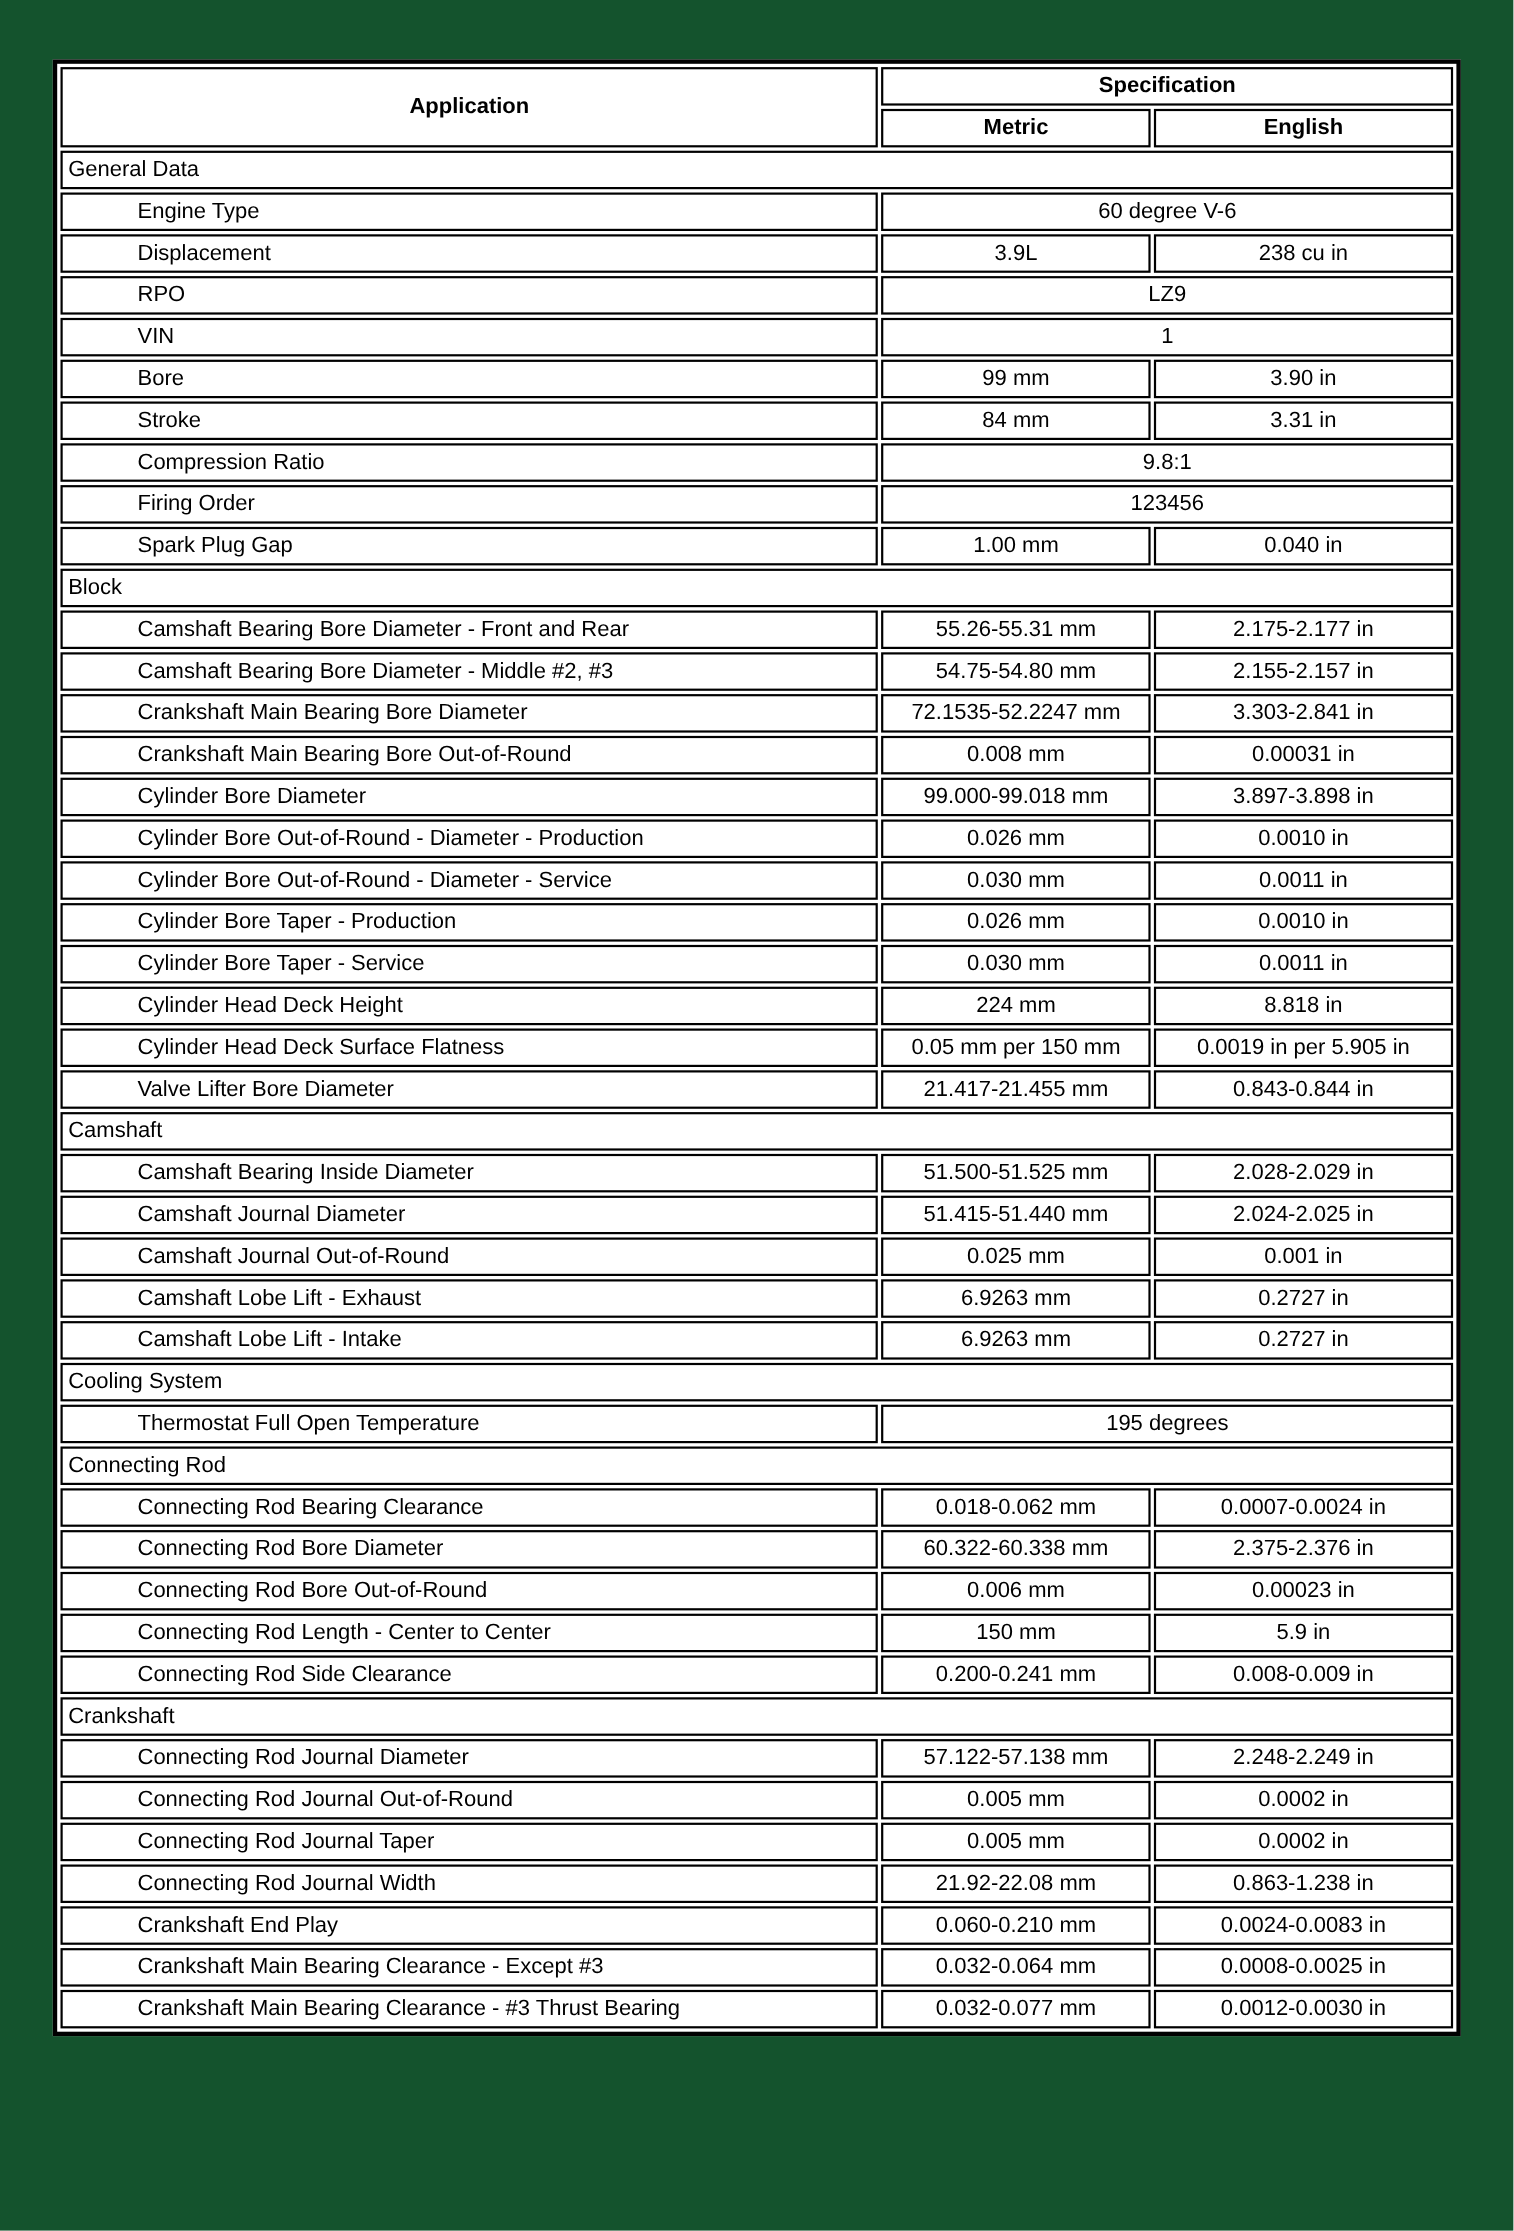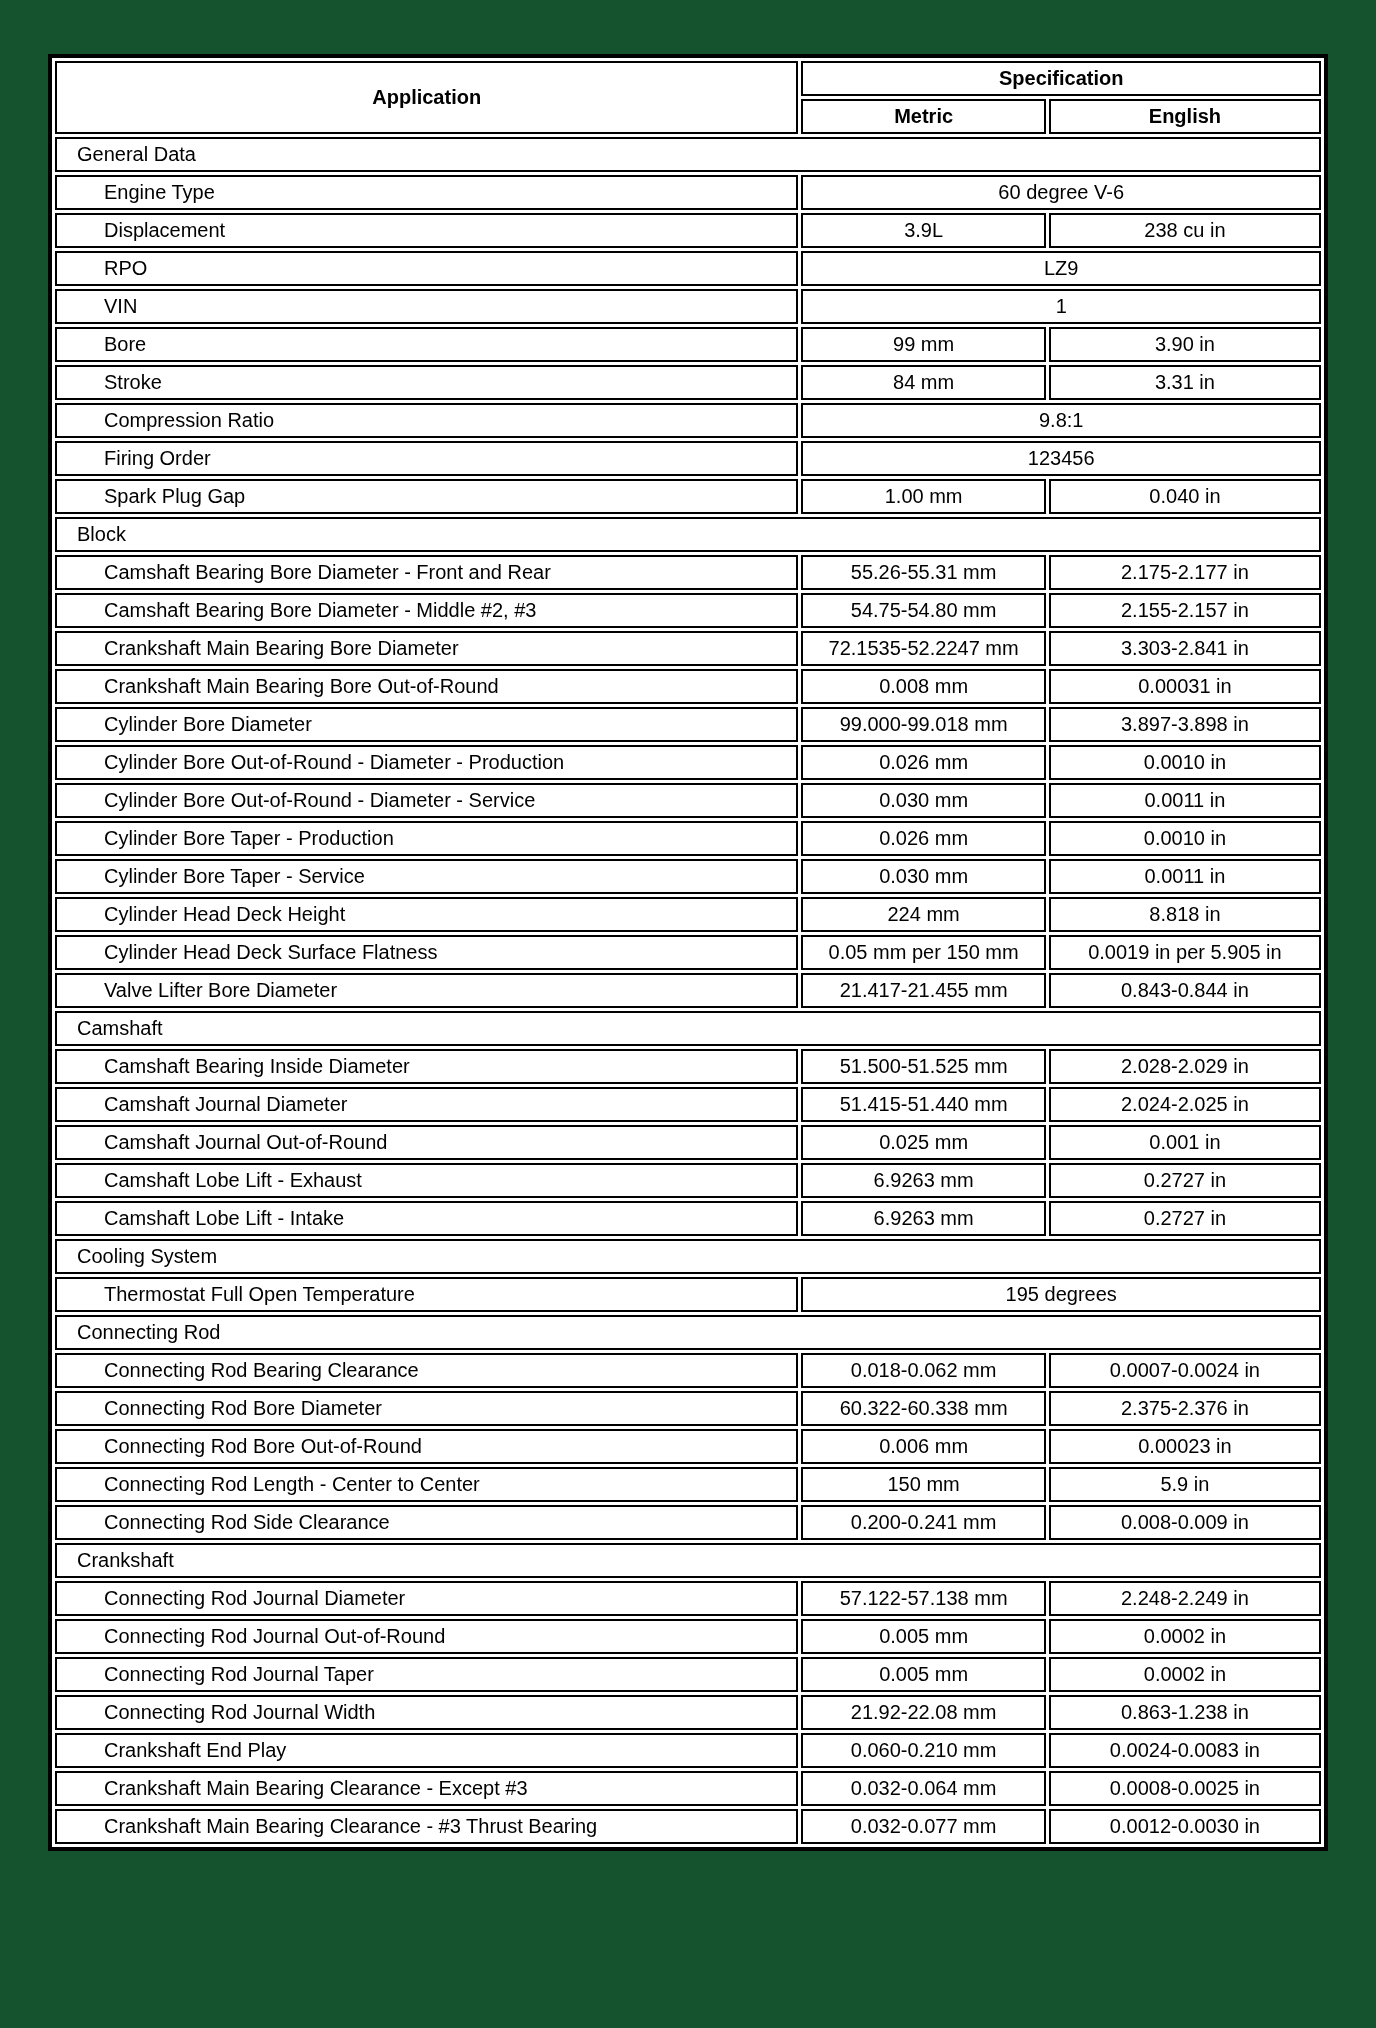--- a/index.html
+++ b/index.html
@@ -37,26 +37,26 @@
     background: #ffffff;
     overflow: hidden;
     white-space: nowrap;
   }
   td.hdr {
     font-weight: bold;
     text-align: center;
   }
   td.section {
     text-align: left;
-    padding-left: 20px;
+    padding-left: 5px;
     margin-top: 40px;
   }
   td.label {
     text-align: left;
-    padding-left: 47px;
+    padding-left: 68px;
   }
   td.value {
     text-align: center;
     padding-left: 2px;
     padding-right: 2px;
   }
 </style>
 </head>
 <body>
 

